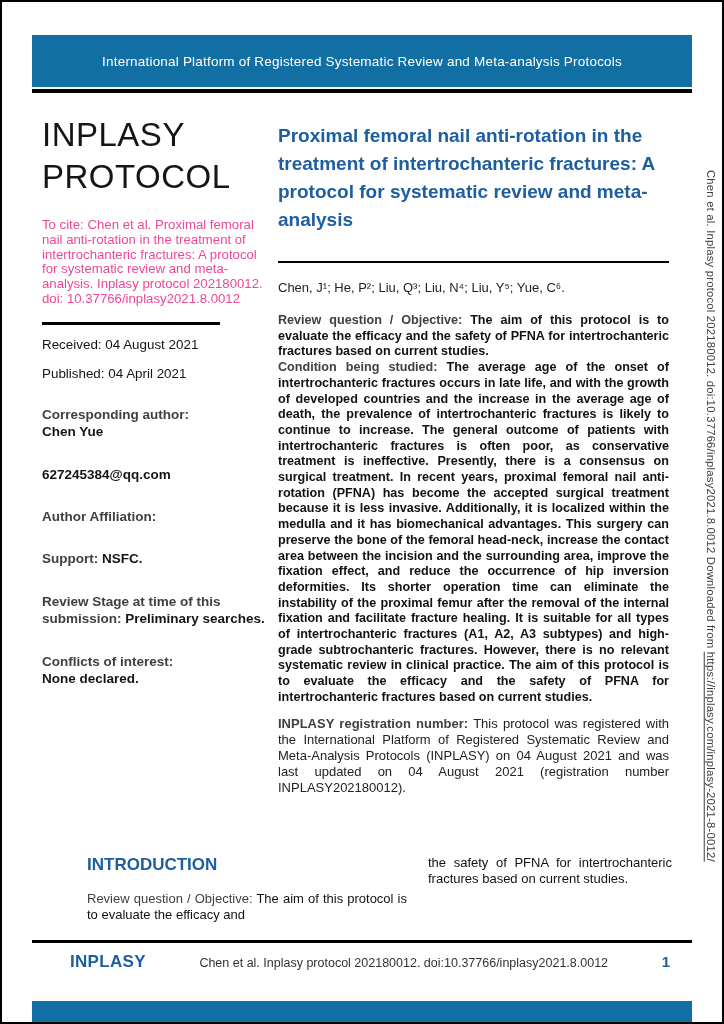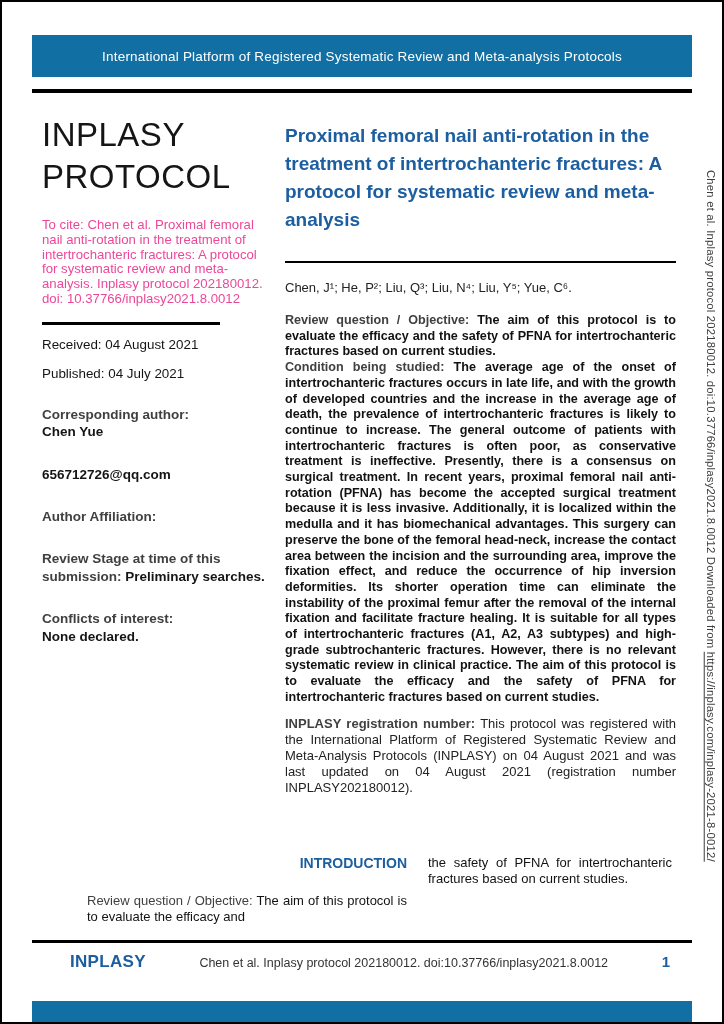--- a/index.html
+++ b/index.html
@@ -3,51 +3,51 @@
 <meta charset="utf-8">
 <style>
   html,body { margin:0; padding:0; background:#ffffff; }
   .page {
     position:relative; width:724px; height:1024px; box-sizing:border-box;
     border:2px solid #000; background:#fff; overflow:hidden;
     font-family:"Liberation Sans","DejaVu Sans",sans-serif; color:#111;
   }
   
   .banner {
-    position:absolute; left:30px; right:30px; top:33px; height:42px;
+    position:absolute; left:30px; right:30px; top:33px; height:52px;
     background:#126fa3; color:#fff; display:flex; align-items:center; justify-content:center;
     font-size:13.5px; letter-spacing:.2px;
   }
   .rule-top { position:absolute; left:30px; right:30px; top:87px; height:4px; background:#000; }
 
   
   .left-col { position:absolute; left:40px; top:112px; width:227px; }
   .masthead { font-size:33px; line-height:42px; font-weight:400; color:#151515; letter-spacing:.5px; }
   .citation-p { margin:20px 0 0; font-size:13.2px; line-height:14.8px; color:#ec4899; }
   .rule-left { margin-top:15px; width:178px; height:3px; background:#000; }
   .plain { font-size:13.4px; color:#151515; }
   .received { margin:12px 0 0; }
   .published { margin:14px 0 0; }
   .meta { margin:25px 0 0; font-size:13.5px; line-height:17.4px; font-weight:bold; color:#151515; }
   .meta .lbl-block { display:block; }
   .blue { color:#404040; }
 
   
-  .article { position:absolute; left:283px; top:120px; width:391px; }
+  .article { position:absolute; left:276px; top:120px; width:391px; }
   .title { margin:0; font-size:19px; line-height:28px; font-weight:bold; color:#1c5ea0; }
   .rule-authors { margin-top:27px; height:2px; background:#000; }
   .authors { margin:17px 0 0; font-size:13px; color:#222; }
   .para { margin:0; font-size:12.6px; line-height:15.7px; font-weight:bold; color:#121212; text-align:justify; }
   .para-first { margin-top:18px; }
   .reg-para { margin:10px 0 0; font-size:13px; line-height:16px; font-weight:400; color:#222; text-align:justify; }
   .reg-para .blue { font-weight:bold; }
 
   
   .intro { position:absolute; left:85px; top:853px; width:585px; display:grid; grid-template-columns:320px 1fr; column-gap:21px; }
-  .intro-heading { margin:0 0 22px; font-size:14px; font-weight:bold; color:#1c5ea0;text-align:right; }
+  .intro-heading { margin:0 0 16px; font-size:17px; font-weight:bold; color:#1c5ea0; }
   .intro-p { margin:0; font-size:13px; line-height:15.5px; font-weight:normal; color:#121212; text-align:justify; }
 
   
   .rule-footer { position:absolute; left:30px; right:30px; top:938px; height:3px; background:#000; }
   .footer { position:absolute; left:68px; right:52px; top:950px; display:flex; align-items:baseline; }
   .footer-brand { font-size:17px; font-weight:bold; color:#1c5ea0; letter-spacing:.3px; }
   .footer-citation { flex:1; text-align:center; font-size:12.5px; color:#333; }
   .footer-page { font-size:15px; font-weight:bold; color:#1c5ea0; }
   .bottom-bar { position:absolute; left:30px; right:30px; top:999px; height:21px; background:#126fa3; }
 
@@ -69,31 +69,35 @@
   <div class="rule-top"></div>
 
   <aside class="left-col">
     <div class="masthead">
       <div>INPLASY</div>
       <div>PROTOCOL</div>
     </div>
     <p class="citation-p">To cite: Chen et al. Proximal femoral nail anti-rotation in the treatment of intertrochanteric fractures: A protocol for systematic review and meta-analysis. Inplasy protocol 202180012. doi: 10.37766/inplasy2021.8.0012</p>
     <div class="rule-left"></div>
     <p class="plain received">Received: 04 August 2021</p>
-    <p class="plain published">Published: 04 July 2021</p>
+    <p class="plain published">Published: 04 April 2021</p>
 
     <p class="meta">
       <span class="blue lbl-block">Corresponding author:</span>
       <span>Chen Yue</span>
     </p>
     <p class="meta">
-      <span>656712726@qq.com</span>
+      <span>627245384@qq.com</span>
     </p>
     <p class="meta">
       <span class="blue lbl-block">Author Affiliation:</span>
+    </p>
+    <p class="meta">
+      <span class="blue">Support:</span>
+      <span>NSFC.</span>
     </p>
     <p class="meta">
       <span class="blue">Review Stage at time of this submission:</span>
       <span>Preliminary searches.</span>
     </p>
     <p class="meta">
       <span class="blue lbl-block">Conflicts of interest:</span>
       <span>None declared.</span>
     </p>
   </aside>

